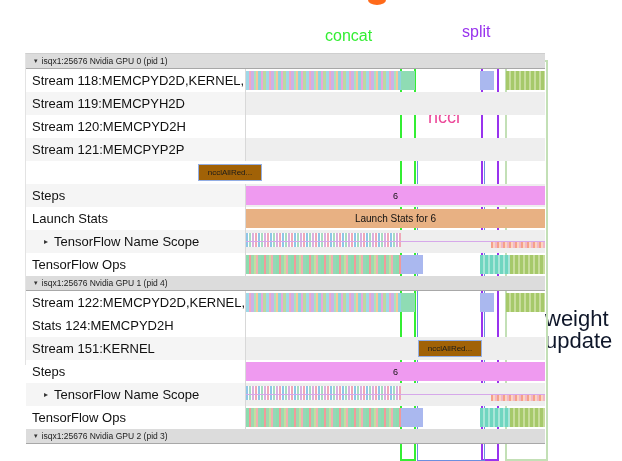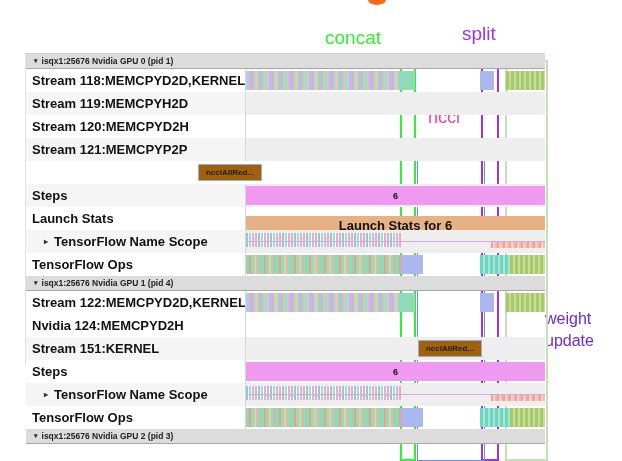--- a/index.html
+++ b/index.html
@@ -4,38 +4,38 @@
 <style>
   html,body{margin:0;padding:0;}
   body{
     width:622px;height:461px;
     background:#ffffff;
     font-family:"Liberation Sans", sans-serif;
     overflow:hidden;
     position:relative;
   }
   
-  .ann-label{position:absolute;font-size:19px;line-height:1;white-space:nowrap;}
+  .ann-label{position:absolute;font-size:16px;line-height:1;white-space:nowrap;}
   #lbl-concat{left:325px;top:28px;color:#33ee33;}
   #lbl-split{left:462px;top:24px;color:#9933ee;}
   #lbl-nccl{left:428px;top:108px;color:#ec4899;font-size:18px;}
-  #lbl-weight{left:545px;top:308px;color:#6d28d9;font-size:16px;line-height:22px;}
+  #lbl-weight{left:545px;top:308px;color:#0f172a;font-size:22px;line-height:22px;}
   #lbl-weight span{display:block;}
   .orange-blob{position:absolute;left:368px;top:-5px;width:18px;height:10px;
     background:#ff6a1a;border-radius:50%;}
   .ann-box{position:absolute;border-width:2px;border-style:solid;background:transparent;
     box-sizing:border-box;pointer-events:none;}
   #box-concat{left:400px;top:58px;width:16px;height:403px;border-color:#33ee33;}
   #box-split{left:481px;top:57px;width:18px;height:404px;border-color:#9933ee;}
   #box-nccl{left:417px;top:138px;width:68px;height:323px;border-color:#6b8fe0;border-width:1px;}
   #box-weight{left:505px;top:60px;width:43px;height:401px;border-color:#c3e0b6;}
 
   
   .viewer{position:absolute;left:25px;top:53px;width:520px;height:312px;
-    border-top:1px solid #cfcfcf;border-left:1px solid #e3e3e3;box-sizing:border-box;font-weight:bold;}
+    border-top:1px solid #cfcfcf;border-left:1px solid #e3e3e3;box-sizing:border-box;}
   .group-header{height:15px;background:#dcdcdc;border-bottom:1px solid #a8a8a8;
     display:flex;align-items:center;font-size:8.5px;color:#222;padding-left:8px;
     box-sizing:border-box;}
   .group-header .caret{margin-right:4px;font-size:7px;color:#333;}
   .row{height:23px;display:flex;align-items:stretch;position:relative;box-sizing:border-box;}
   .row.alt{background:#f0f0f0;}
   .row .label{width:220px;min-width:220px;font-size:13px;color:#111;
     display:flex;align-items:center;padding-left:6px;box-sizing:border-box;
     background:#ffffff;overflow:hidden;white-space:nowrap;position:relative;z-index:3;
     border-right:1px solid #d8d8d8;}
@@ -60,22 +60,22 @@
       #efb0b0 10px 12px,#93d8b8 12px 15px);}
   .dense-teal{position:absolute;top:2px;height:19px;
     background:repeating-linear-gradient(90deg,#6fd6c0 0 3px,#a9e6d8 3px 5px);}
   .dense-green{position:absolute;top:2px;height:19px;
     background:repeating-linear-gradient(90deg,#a6c96a 0 3px,#c8dd9c 3px 5px);}
   .dense-pinkthin{position:absolute;top:4px;height:6px;
     background:repeating-linear-gradient(90deg,#f5a08a 0 2px,#fdd4c0 2px 4px,#f0b8c8 4px 6px);}
   .solid{position:absolute;top:2px;height:19px;}
   .steps-bar{position:absolute;left:0;right:0;top:2px;height:19px;background:#ef9af0;
     display:flex;align-items:center;justify-content:center;font-size:9px;color:#111;}
-  .launch-bar{position:absolute;left:0;right:0;top:9px;height:19px;background:#e8b183;
-    display:flex;align-items:center;justify-content:center;font-size:13px;color:#111;}
+  .launch-bar{position:absolute;left:0;right:0;top:2px;height:19px;background:#e8b183;
+    display:flex;align-items:center;justify-content:center;font-size:10px;color:#111;}
   .nccl-block{position:absolute;top:3px;height:17px;background:#a16207;
     border:1px solid #93aee4;display:flex;align-items:center;justify-content:center;
     font-size:8px;color:#1b1b1b;box-sizing:border-box;overflow:hidden;}
   .thinline{position:absolute;height:1px;background:#d6a8ea;left:0;right:0;top:11px;}
 </style>
 </head>
 <body>
 
 <div class="orange-blob"></div>
 
@@ -179,21 +179,21 @@
       </div>
       <div class="track">
         <div class="dense-a" style="left: 0px; width: 155px;"></div>
         <div class="solid" style="left: 155px; width: 14px; background: rgb(143, 220, 180);"></div>
         <div class="solid" style="left: 234px; width: 14px; background: rgb(170, 184, 239);"></div>
         <div class="dense-green" style="left: 260px; width: 40px;"></div>
       </div>
     </div>
     <div class="row">
       <div class="label">
-        <span>Nvidia 124:MEMCPYD2H</span>
+        <span>Stats 124:MEMCPYD2H</span>
       </div>
       <div class="track"></div>
     </div>
     <div class="row alt">
       <div class="label">
         <span>Stream 151:KERNEL</span>
       </div>
       <div class="track">
         <div class="nccl-block" style="left: 172px; width: 64px;">ncclAllRed...</div>
       </div>

